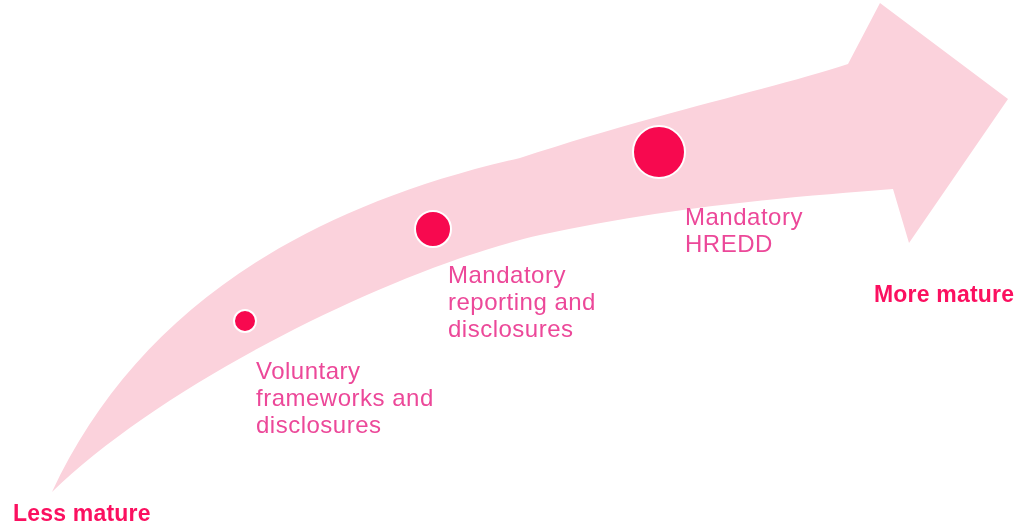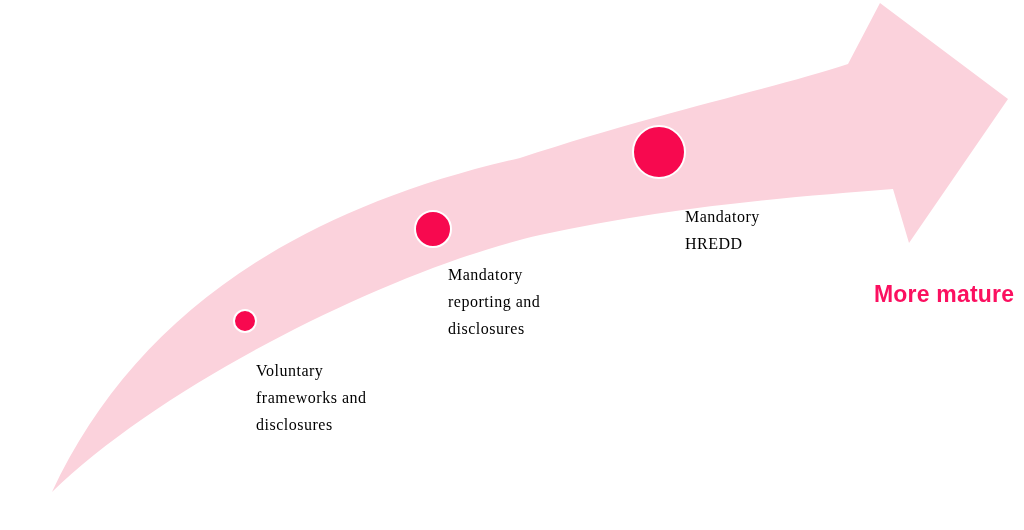--- a/index.html
+++ b/index.html
@@ -12,27 +12,26 @@
     font-family: "Liberation Sans", sans-serif;
   }
   .arrow-svg {
     position: absolute;
     left: 0; top: 0;
     width: 1024px; height: 530px;
     display: block;
   }
   .milestone-label {
     position: absolute;
-    font-size: 16px;
+    font-size: 24px;
     line-height: 27px;
     font-weight: 500;
     letter-spacing: 0.5px;
-    color: #000000;
+    color: #ec4899;
     white-space: pre-line;
-    font-family: Liberation Serif, serif;
   }
   .axis-label {
     position: absolute;
     font-size: 23px;
     line-height: 27px;
     font-weight: 800;
     letter-spacing: 0.2px;
     color: #fb1060;
     white-space: nowrap;
   }
@@ -67,16 +66,17 @@
 frameworks and
 disclosures</div>
 
   <div class="milestone-label label-m2">Mandatory
 reporting and
 disclosures</div>
 
   <div class="milestone-label label-m3">Mandatory
 HREDD</div>
 
+  <div class="axis-label label-less">Less mature</div>
 
   <div class="axis-label label-more">More mature</div>
 
 </div>
 
 </body></html>

